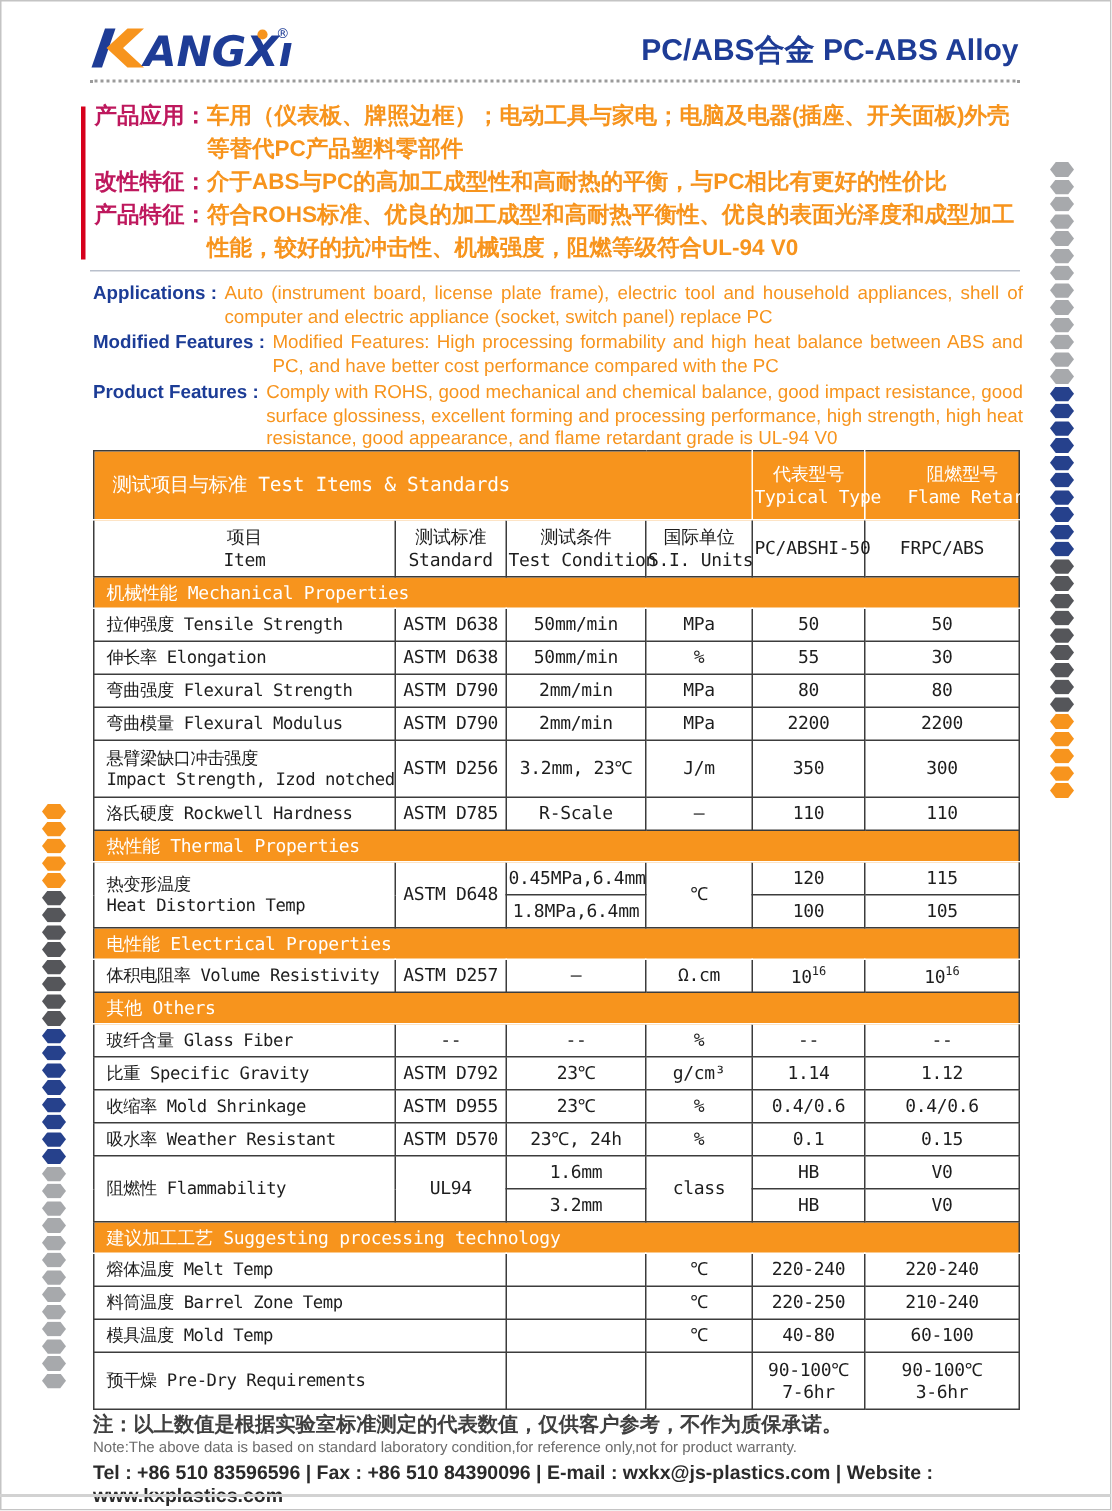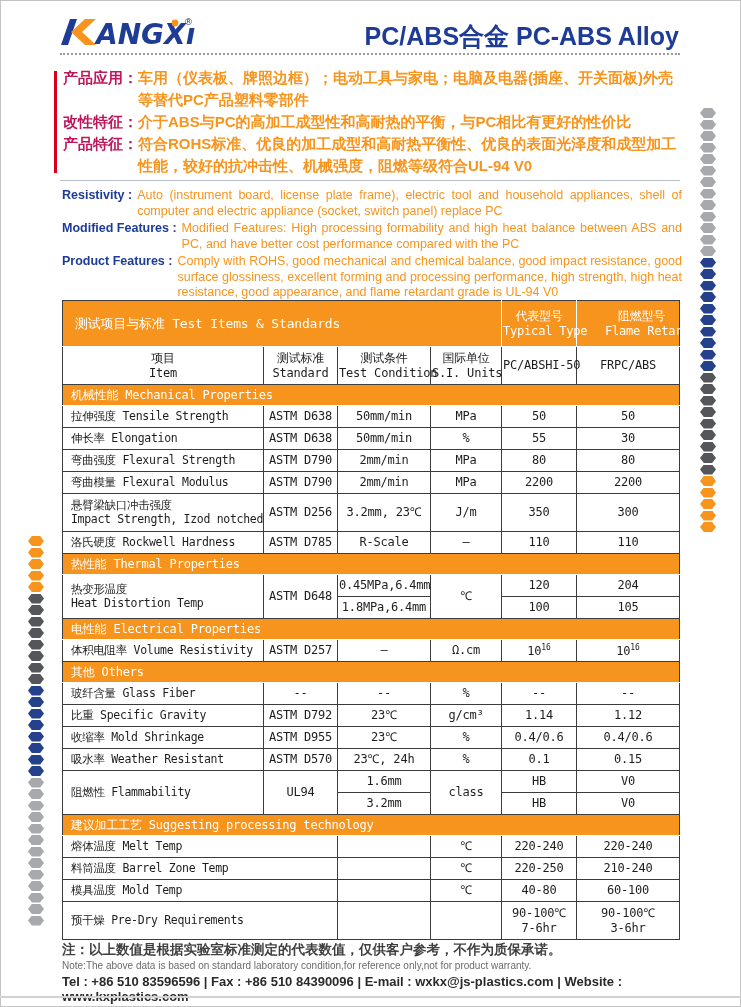--- a/index.html
+++ b/index.html
@@ -1,21 +1,21 @@
 <!DOCTYPE html>
 <html><head>
 <meta charset="utf-8">
 <style>
   html,body{margin:0;padding:0;background:#fff;}
   .page{position:relative;width:741px;height:1007px;background:#ffffff;overflow:hidden;
         font-family:"Liberation Sans",sans-serif;outline:1px solid #c4c4c4;outline-offset:-1px;}
 
   
   .brand{position:absolute;left:58px;top:12px;text-align:right;}
-  .doc-title{position:absolute;right:62px;top:20px;font-size:25px;font-weight:bold;
+  .doc-title{position:absolute;right:62px;top:20px;font-size:20px;font-weight:bold;
              color:#1e3c96;letter-spacing:0;}
   .dotted{position:absolute;left:60px;right:61px;top:53px;border-bottom:2px dotted #9b9b9b;}
 
   
   .red-bar{position:absolute;left:54px;top:71px;width:3px;height:102px;background:#d6001c;}
   .zh-block{position:absolute;left:63px;top:67px;width:618px;}
   .zh-row{display:flex;font-size:15px;line-height:22px;}
   .zh-row .lbl{color:#be185d;font-weight:bold;white-space:nowrap;text-align:center;}
   .zh-row .txt{color:#f7941d;font-weight:bold;}
   .hr1{position:absolute;left:60px;right:61px;top:180px;border-top:1px solid #b9c0cc;}
@@ -84,21 +84,21 @@
     </div>
     <div class="zh-row">
       <span class="lbl">产品特征：</span>
       <span class="txt">符合ROHS标准、优良的加工成型和高耐热平衡性、优良的表面光泽度和成型加工性能，较好的抗冲击性、机械强度，阻燃等级符合UL-94 V0</span>
     </div>
   </div>
   <div class="hr1"></div>
 
   <div class="en-block">
     <div class="en-row">
-      <span class="lbl">Resistivity :</span>
+      <span class="lbl">Applications :</span>
       <span class="txt">Auto (instrument board, license plate frame), electric tool and household appliances, shell of computer and electric appliance (socket, switch panel) replace PC</span>
     </div>
     <div class="en-row">
       <span class="lbl">Modified Features :</span>
       <span class="txt">Modified Features: High processing formability and high heat balance between ABS and PC, and have better cost performance compared with the PC</span>
     </div>
     <div class="en-row">
       <span class="lbl">Product Features :</span>
       <span class="txt">Comply with ROHS, good mechanical and chemical balance, good impact resistance, good surface glossiness, excellent forming and processing performance, high strength, high heat resistance, good appearance, and flame retardant grade is UL-94 V0</span>
     </div>
@@ -182,21 +182,21 @@
 
     <tr class="sec">
           <td colspan="6">热性能 Thermal Properties</td>
         </tr>
     <tr class="r">
       <td class="item" rowspan="2"><span>热变形温度</span><br><span>Heat Distortion Temp</span></td>
       <td rowspan="2">ASTM D648</td>
       <td>0.45MPa,6.4mm</td>
       <td rowspan="2">℃</td>
       <td>120</td>
-      <td>204</td>
+      <td>115</td>
     </tr>
     <tr class="r">
       <td>1.8MPa,6.4mm</td>
       <td>100</td>
       <td>105</td>
     </tr>
 
     <tr class="sec">
           <td colspan="6">电性能 Electrical Properties</td>
         </tr>

